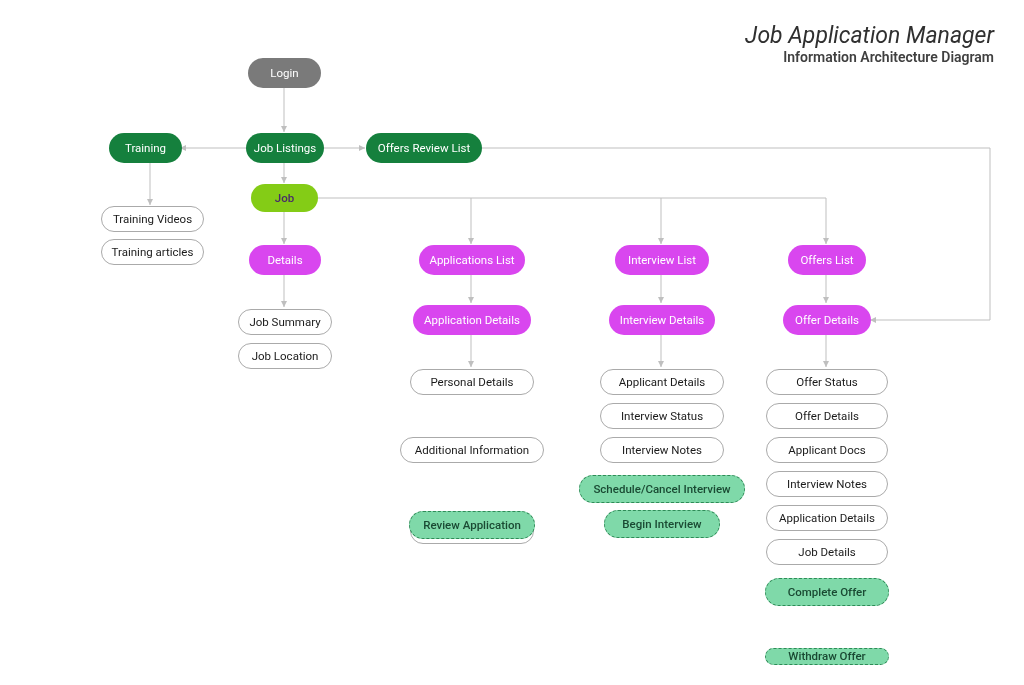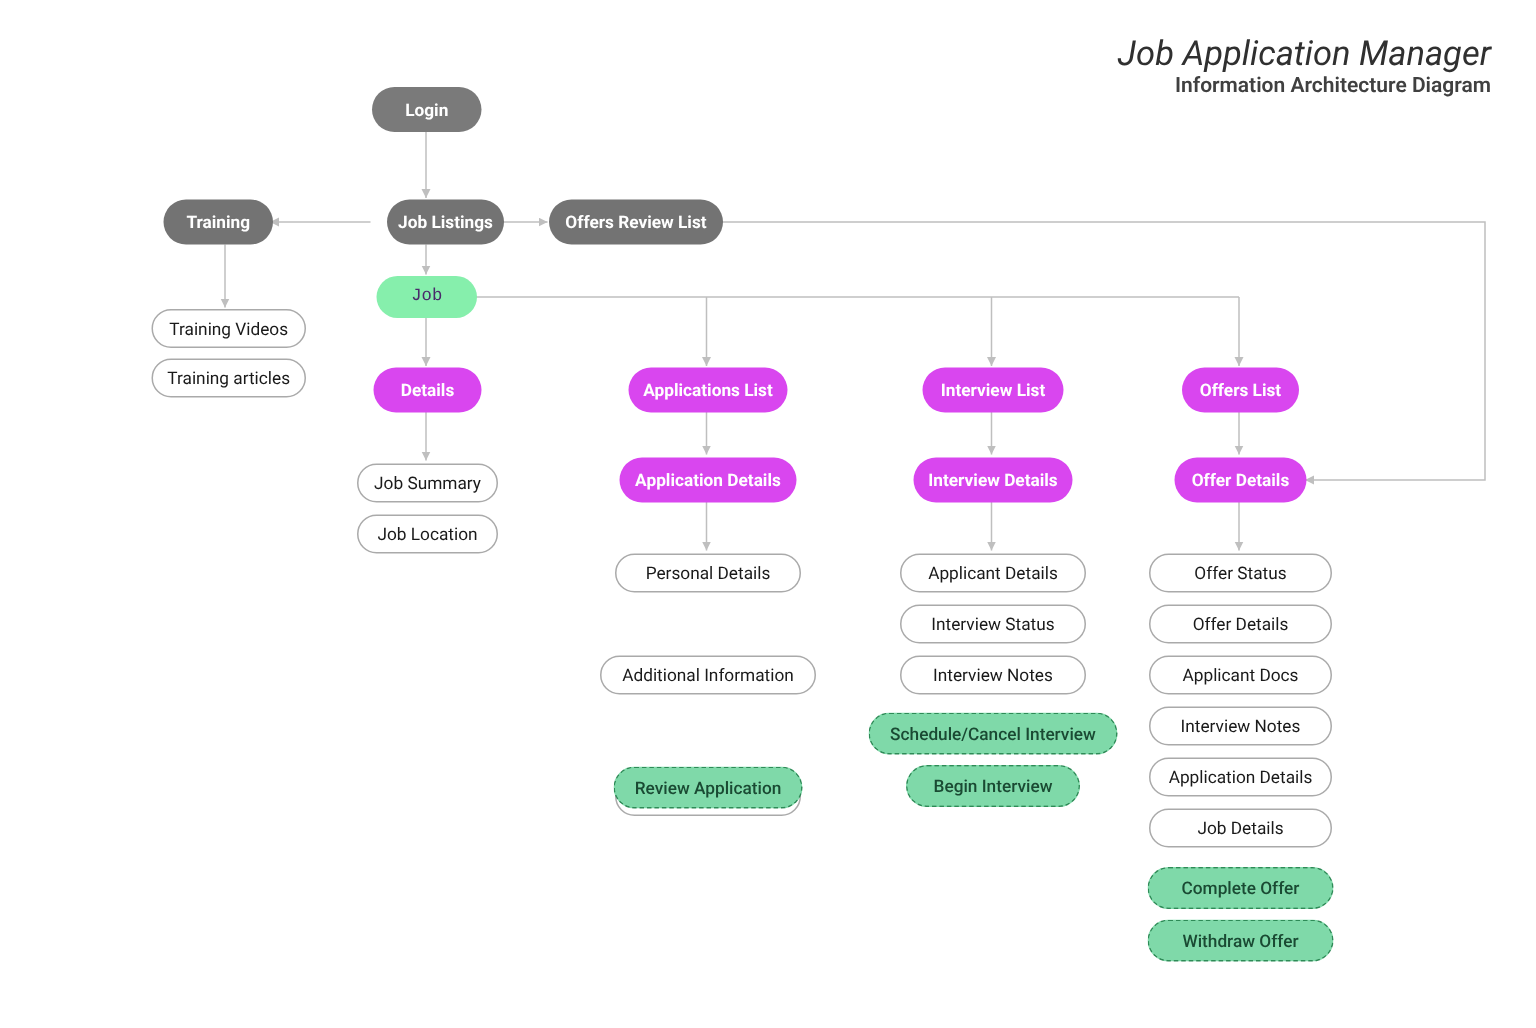--- a/index.html
+++ b/index.html
@@ -36,29 +36,29 @@
     color: #404040;
   }
   .node {
     position: absolute;
     box-sizing: border-box;
     border-radius: 999px;
     display: flex;
     align-items: center;
     justify-content: center;
     font-size: 11.5px;
-    font-weight: 700;
+    font-weight: 400;
     text-align: center;
     padding: 0 8px;
     line-height: 1.1;
     white-space: nowrap;
   }
   .gray   { background:#7a7a7a; color:#fff; }
-  .pink   { background:#737373; color:#fff; }
-  .lilac  { background:#86efac; color:#4a2a6a; font-weight:500;font-family:Liberation Mono, monospace; }
+  .pink   { background:#15803d; color:#fff; }
+  .lilac  { background:#84cc16; color:#4a2a6a; font-weight:500; }
   .purple { background:#d946ef; color:#fff; }
   .plain  { background:#fff; color:#1a1a1a; border:1px solid #aaa; font-weight:400; }
   .action { background:#7fd9a9; color:#1a4a33; border:1px dashed #2e8b57; font-weight:500; }
 
   svg.edges {
     position:absolute;
     left:0; top:0;
     width:1024px; height:685px;
     pointer-events:none;
   }
@@ -116,21 +116,21 @@
     <line x1="661" y1="334" x2="661" y2="367" marker-end="url(#ah)"></line>
 
     <line x1="826" y1="334" x2="826" y2="367" marker-end="url(#ah)"></line>
 
     <polyline points="481,148 990,148 990,320 870,320" marker-end="url(#ah)"></polyline>
   </svg>
 
   <div class="node gray" style="left:248px; top:58px;  width:73px; height:30px;">Login</div>
 
   <div class="node pink" style="left:109px; top:133px; width:73px; height:30px;">Training</div>
-  <div class="node pink" style="left:246px; top:133px; width:78px; height:30px;margin-left:12px;">Job Listings</div>
+  <div class="node pink" style="left:246px; top:133px; width:78px; height:30px;">Job Listings</div>
   <div class="node pink" style="left:366px; top:133px; width:116px; height:30px;">Offers Review List</div>
 
   <div class="node plain" style="left:101px; top:206px; width:103px; height:26px;">Training Videos</div>
   <div class="node plain" style="left:101px; top:239px; width:103px; height:26px;">Training articles</div>
 
   <div class="node lilac" style="left:251px; top:184px; width:67px; height:28px;">Job</div>
 
   <div class="node purple" style="left:249px; top:245px; width:72px;  height:30px;">Details</div>
   <div class="node purple" style="left:419px; top:245px; width:106px; height:30px;">Applications List</div>
   <div class="node purple" style="left:615px; top:245px; width:94px;  height:30px;">Interview List</div>
@@ -154,15 +154,15 @@
   <div class="node action" style="left:579px; top:475px; width:166px; height:28px;">Schedule/Cancel Interview</div>
   <div class="node action" style="left:604px; top:510px; width:116px; height:28px;">Begin Interview</div>
 
   <div class="node plain" style="left:766px; top:369px; width:122px; height:26px;">Offer Status</div>
   <div class="node plain" style="left:766px; top:403px; width:122px; height:26px;">Offer Details</div>
   <div class="node plain" style="left:766px; top:437px; width:122px; height:26px;">Applicant Docs</div>
   <div class="node plain" style="left:766px; top:471px; width:122px; height:26px;">Interview Notes</div>
   <div class="node plain" style="left:766px; top:505px; width:122px; height:26px;">Application Details</div>
   <div class="node plain" style="left:766px; top:539px; width:122px; height:26px;">Job Details</div>
   <div class="node action" style="left:765px; top:578px; width:124px; height:28px;">Complete Offer</div>
-  <div class="node action" style="left:765px; top:613px; width:124px; height:28px;">Withdraw Offer</div>
+  <div class="node action" style="left:765px; top:648px; width:124px; height:17px;">Withdraw Offer</div>
 
 </div>
 
 </body></html>

